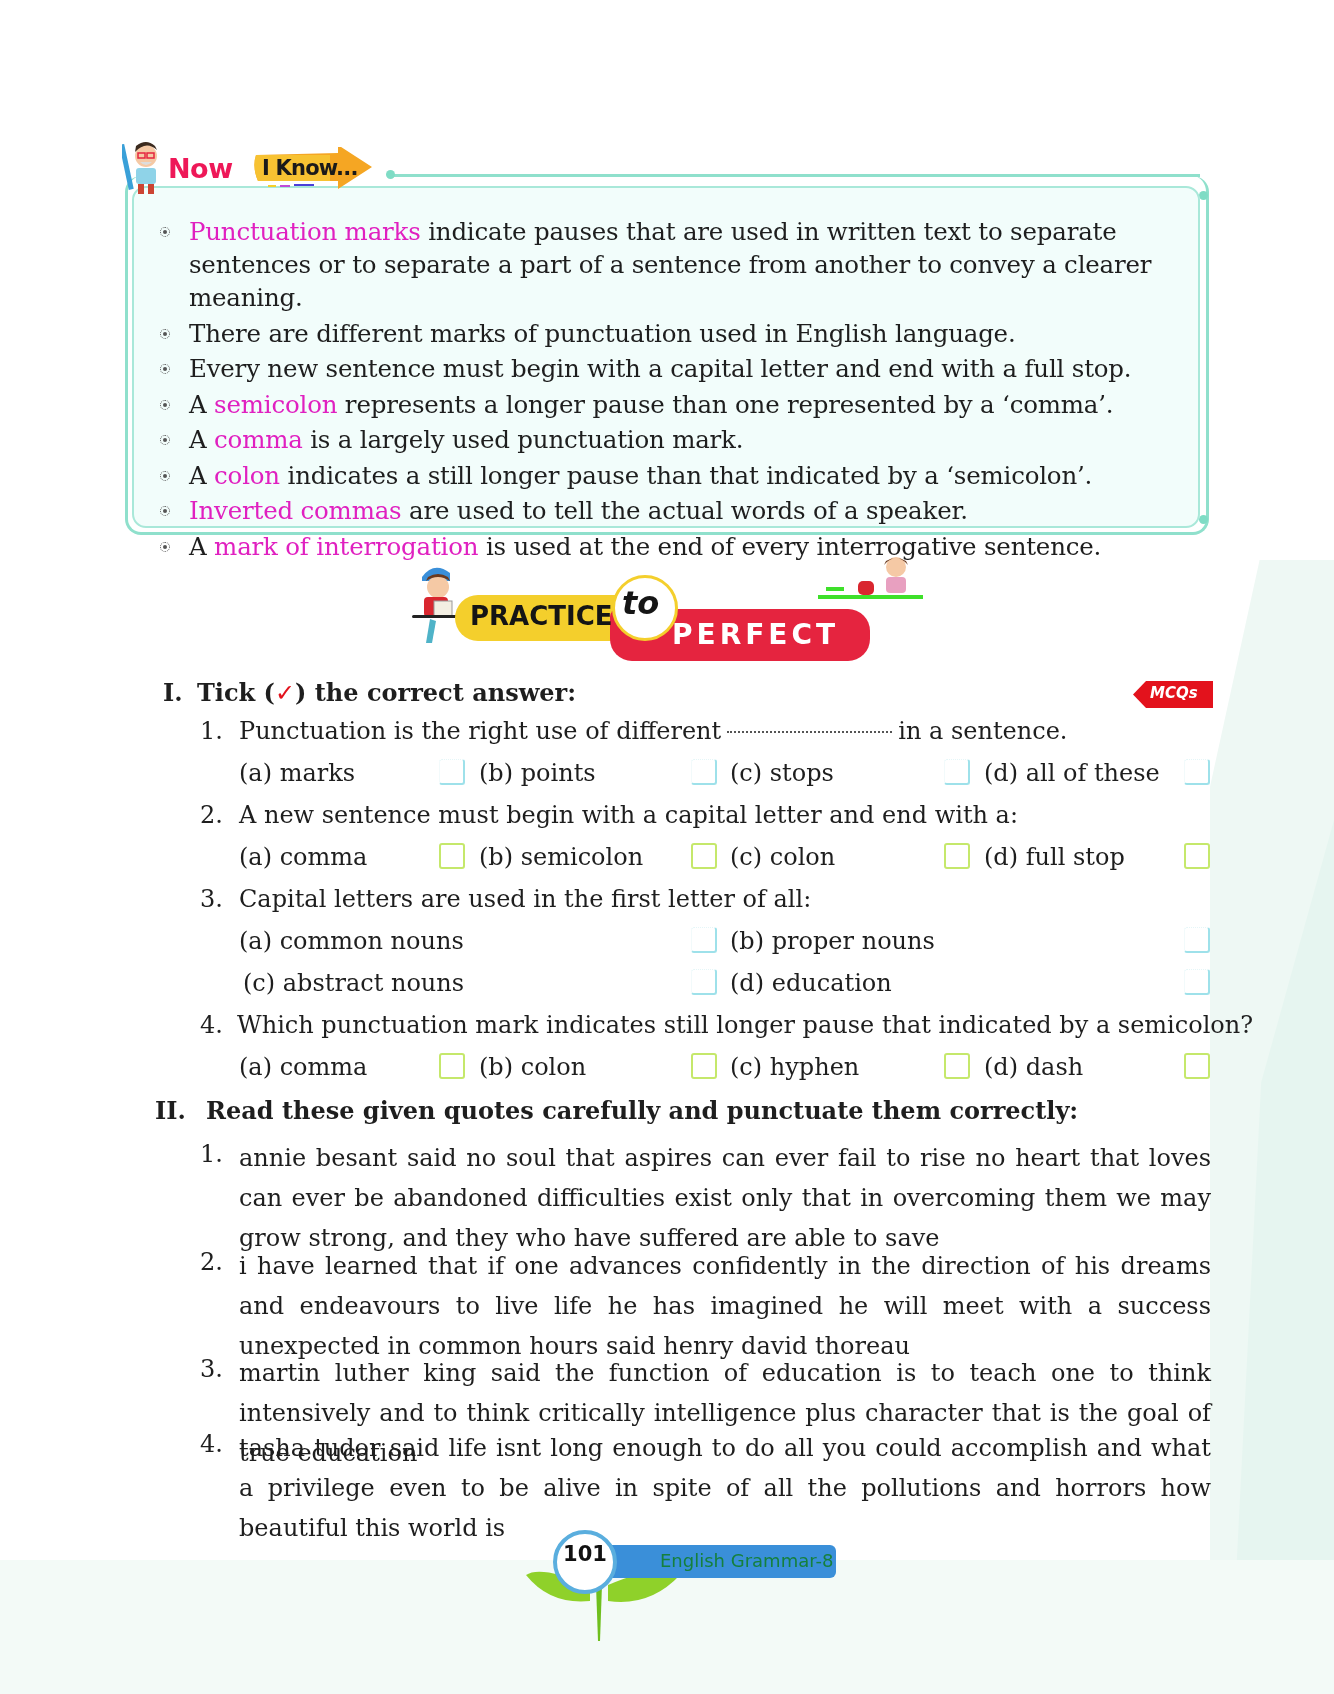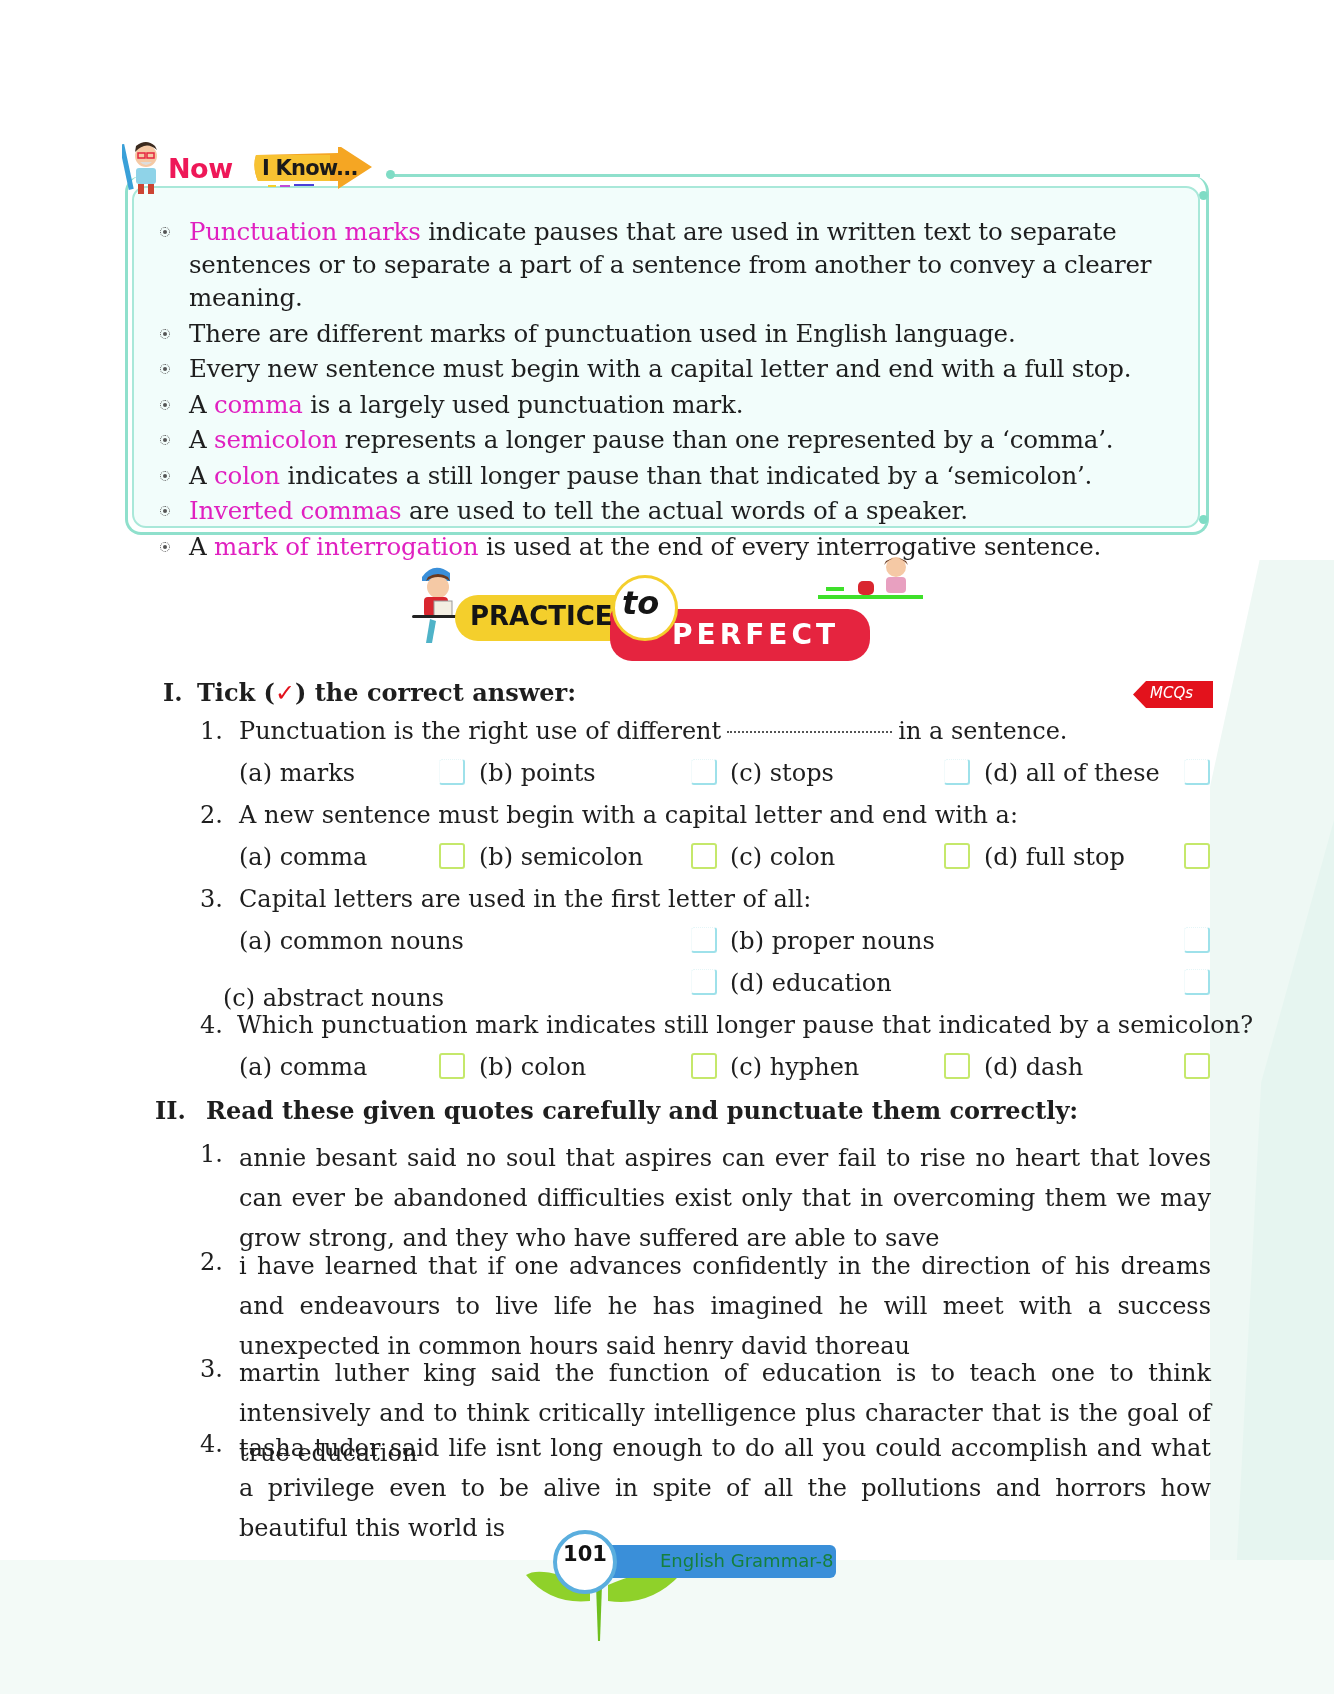--- a/index.html
+++ b/index.html
@@ -34,21 +34,21 @@
   
   .q{position:absolute;font-size:24px;line-height:30px;white-space:nowrap;}
   .h{font-weight:bold;}
   .cb{position:absolute;width:26px;height:26px;box-sizing:border-box;border-radius:3px;}
   .cb.blue{border-right:2px solid #9ee1ea;border-bottom:2px solid #9ee1ea;border-top:1px dotted #e5f6f8;border-left:1px dotted #e5f6f8;}
   .cb.green{border:2px solid #c5e86b;}
   .quote{position:absolute;left:239px;width:972px;font-size:24px;line-height:40px;text-align:justify;}
   .num{position:absolute;left:200px;font-size:24px;}
   .mcq-badge{position:absolute;left:1133px;top:681px;width:80px;height:27px;background:#e3121c;
      clip-path:polygon(13px 0,100% 0,100% 100%,13px 100%,0 50%);}
-  .mcq-text{position:absolute;left:1150px;top:684px;font-family:"DejaVu Sans",sans-serif;font-weight:normal;font-style:italic;
+  .mcq-text{position:absolute;left:1150px;top:684px;font-family:"DejaVu Sans",sans-serif;font-weight:bold;font-style:italic;
      font-size:15px;color:#fff;}
   .dots{display:inline-block;width:165px;border-bottom:2px dotted #555;margin:0 6px;transform:translateY(-6px);}
   
   .ft-bar{position:absolute;left:600px;top:1545px;width:236px;height:33px;background:#3a8fd9;border-radius:0 6px 6px 0;}
   .ft-text{position:absolute;left:660px;top:1550px;font-family:"DejaVu Sans",sans-serif;font-size:18px;color:#15803d;}
   .ft-circle{position:absolute;left:553px;top:1530px;width:56px;height:56px;border-radius:50%;background:#fff;border:4px solid #5aaede;}
   .ft-num{position:absolute;left:560px;top:1542px;width:50px;text-align:center;font-family:"DejaVu Sans",sans-serif;font-weight:bold;font-size:21px;color:#111;}
 </style>
 </head>
 <body>
@@ -87,22 +87,22 @@
       <rect x="30" y="38" width="10" height="2" fill="#c04bd8"></rect>
       <rect x="44" y="37" width="20" height="2" fill="#4b3fd8"></rect>
     </svg>
   </div>
   <div class="iknow-text">I Know...</div>
 
   <ul class="nik-list">
     <li><span class="bullet"></span><span></span><span class="hl">Punctuation marks</span><span> indicate pauses that are used in written text to separate sentences or to separate a part of a sentence from another to convey a clearer meaning.</span></li>
     <li><span class="bullet"></span><span>There are different marks of punctuation used in English language.</span></li>
     <li><span class="bullet"></span><span>Every new sentence must begin with a capital letter and end with a full stop.</span></li>
+    <li><span class="bullet"></span><span>A </span><span class="hl">semicolon</span><span> represents a longer pause than one represented by a ‘comma’.</span></li>
     <li><span class="bullet"></span><span>A </span><span class="hl">comma</span><span> is a largely used punctuation mark.</span></li>
-    <li><span class="bullet"></span><span>A </span><span class="hl">semicolon</span><span> represents a longer pause than one represented by a ‘comma’.</span></li>
     <li><span class="bullet"></span><span>A </span><span class="hl">colon</span><span> indicates a still longer pause than that indicated by a ‘semicolon’.</span></li>
     <li><span class="bullet"></span><span class="hl">Inverted commas</span><span> are used to tell the actual words of a speaker.</span></li>
     <li><span class="bullet"></span><span>A </span><span class="hl">mark of interrogation</span><span> is used at the end of every interrogative sentence.</span></li>
   </ul>
 </div>
 
 <div>
   <div class="abs" style="left:412px;top:563px;width:50px;height:86px;">
     <svg width="50" height="86" viewBox="0 0 50 86">
       <path d="M10 14 Q22 -2 38 10 L38 18 L10 18Z" fill="#3a8fd9"></path>
@@ -163,21 +163,21 @@
   <div class="cb green" style="left:944px;top:843px;"></div>
   <div class="q" style="left:984px;top:842px;">(d) full stop</div>
   <div class="cb green" style="left:1184px;top:843px;"></div>
 
   <div class="q" style="left:200px;top:884px;">3.</div>
   <div class="q" style="left:239px;top:884px;">Capital letters are used in the first letter of all:</div>
   <div class="q" style="left:239px;top:926px;">(a) common nouns</div>
   <div class="cb blue" style="left:691px;top:927px;"></div>
   <div class="q" style="left:730px;top:926px;">(b) proper nouns</div>
   <div class="cb blue" style="left:1184px;top:927px;"></div>
-  <div class="q" style="left:223px;top:968px;margin-top:15px;">(c) abstract nouns</div>
+  <div class="q" style="left:243px;top:968px;">(c) abstract nouns</div>
   <div class="cb blue" style="left:691px;top:969px;"></div>
   <div class="q" style="left:730px;top:968px;">(d) education</div>
   <div class="cb blue" style="left:1184px;top:969px;"></div>
 
   <div class="q" style="left:200px;top:1010px;">4.</div>
   <div class="q" style="left:237px;top:1010px;">Which punctuation mark indicates still longer pause that indicated by a semicolon?</div>
   <div class="q" style="left:239px;top:1052px;">(a) comma</div>
   <div class="cb green" style="left:439px;top:1053px;"></div>
   <div class="q" style="left:479px;top:1052px;">(b) colon</div>
   <div class="cb green" style="left:691px;top:1053px;"></div>

